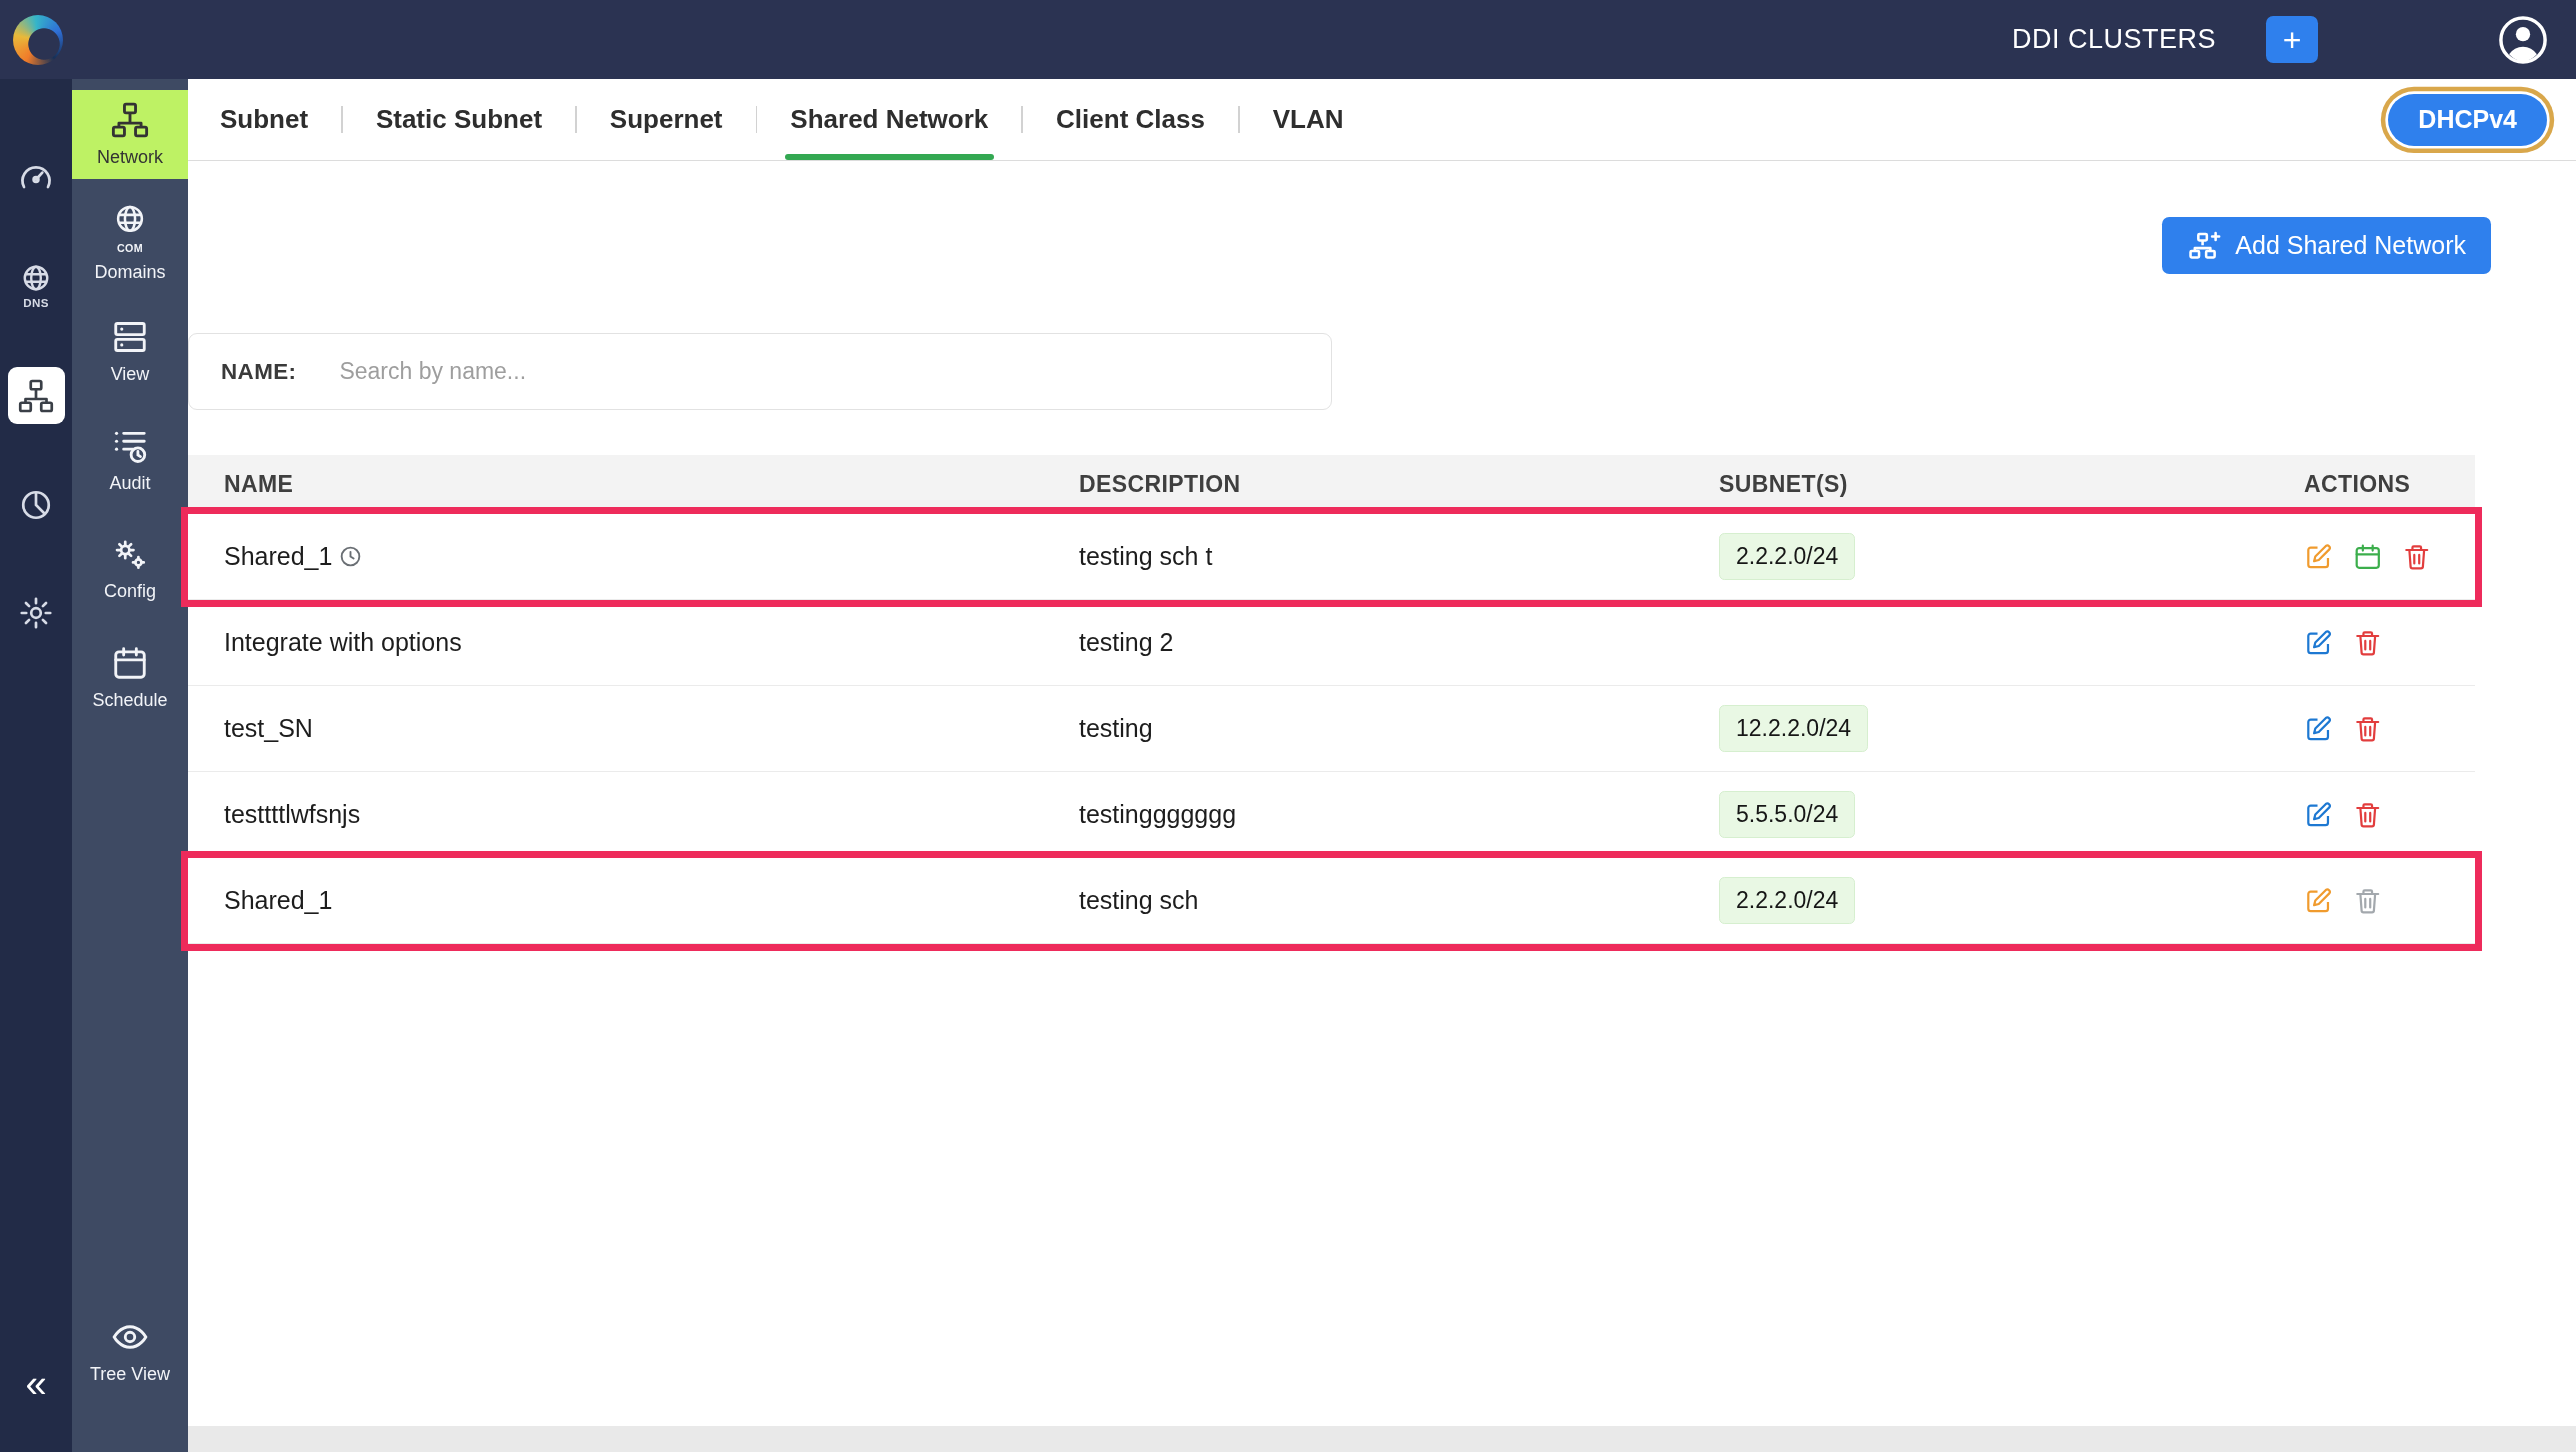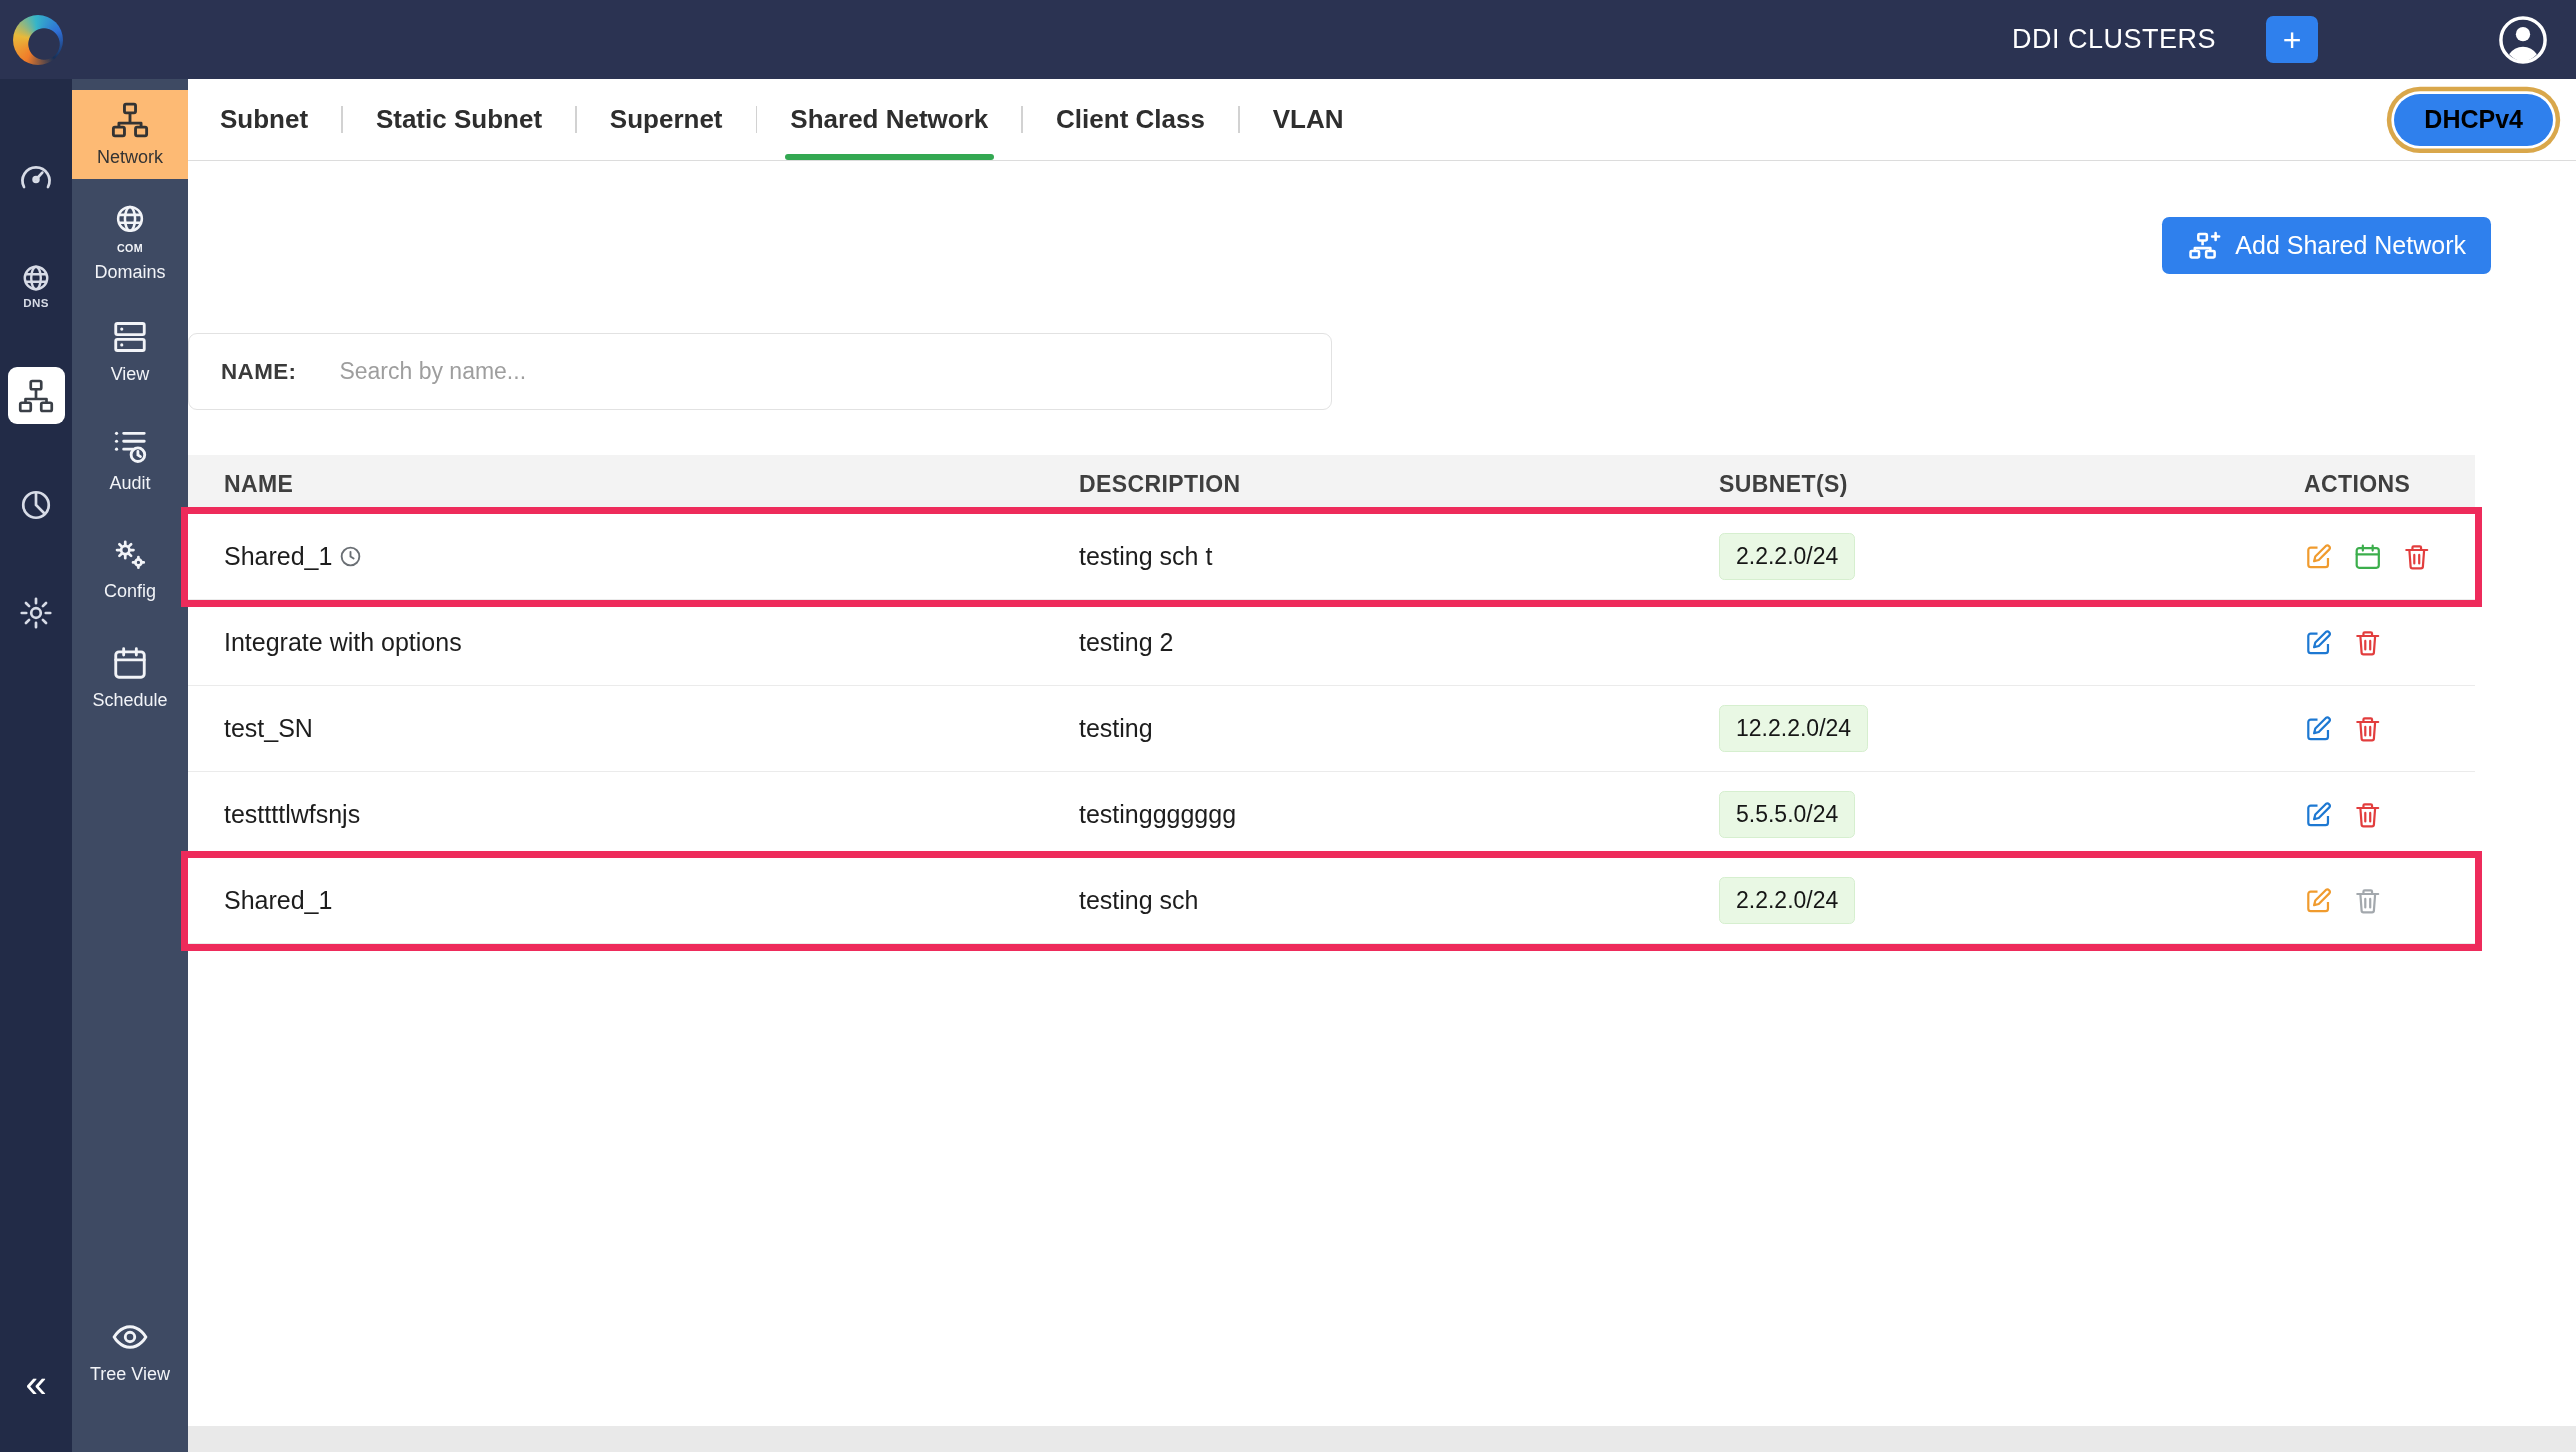--- a/index.html
+++ b/index.html
@@ -33,34 +33,34 @@
   .rail-icon.active-tile { background:#ffffff; border-radius:9px; color:#3a3f47; width:57px; height:57px; }
   .rail-collapse { margin-top:auto; margin-bottom:50px; color:#ffffff; font-size:38px; cursor:pointer;
                    line-height:1; }
 
   
   .sidebar { width:116px; background:#3e4a63; display:flex; flex-direction:column; padding-top:10.7px; gap:19.7px; }
   .side-item { height:89px; display:flex; flex-direction:column; align-items:center; justify-content:center;
                gap:8px; color:#f2f4f8; font-size:18px; cursor:pointer; }
   .side-item svg { width:38px; height:38px; }
   .side-item .icon-caption { font-size:10.7px; font-weight:700; margin-top:-7.2px; letter-spacing:0.4px; }
-  .side-item.active { background:#fdba74; color:#333333; }
+  .side-item.active { background:#bef264; color:#333333; }
   .side-item.tree-view { margin-top:auto; margin-bottom:57px; }
 
   
   .main { flex:1; display:flex; flex-direction:column; background:#e9e9e9; }
   .tabbar { position:relative; height:82px; background:#fff; border-bottom:0.9px solid #dcdcdc;
             display:flex; align-items:center; padding-left:32px; flex:none; }
   .tab { height:100%; display:flex; align-items:center; font-size:26px; font-weight:700; color:#2e2e2e;
          position:relative; cursor:pointer; white-space:nowrap; }
   .tab.active::after { content:""; position:absolute; left:-5.4px; right:-5.4px; bottom:0; height:6.3px;
                        background:#33a852; border-radius:3.6px; }
   .tab-sep { width:1.8px; height:27px; background:#d2d2d2; margin:0 33px; }
-  .protocol-pill { position:absolute; right:23px; top:50%; transform:translateY(-50%);
-                   background:#2f80ed; color:#000000; font-weight:700; font-size:25px;
+  .protocol-pill { position:absolute; right:29px; top:50%; transform:translateY(-50%);
+                   background:#2f80ed; color:#ffffff; font-weight:700; font-size:25px;
                    padding:11.6px 30px; border-radius:894px; cursor:pointer;
                    box-shadow:0 0 0 2.7px #ffffff, 0 0 0 7.2px #d9a74b; }
 
   .content { background:#ffffff; height:1265px; flex:none; }
   .toolbar-row { display:flex; justify-content:flex-end; padding-top:56px; padding-right:85px; }
   .add-shared-btn { display:flex; align-items:center; gap:14.3px; background:#2f80ed; color:#fff;
                     border:none; border-radius:7.2px; font-size:25px; padding:0 25px; height:57px;
                     cursor:pointer; font-family:inherit; }
   .add-shared-btn svg { width:34px; height:34px; }
 

